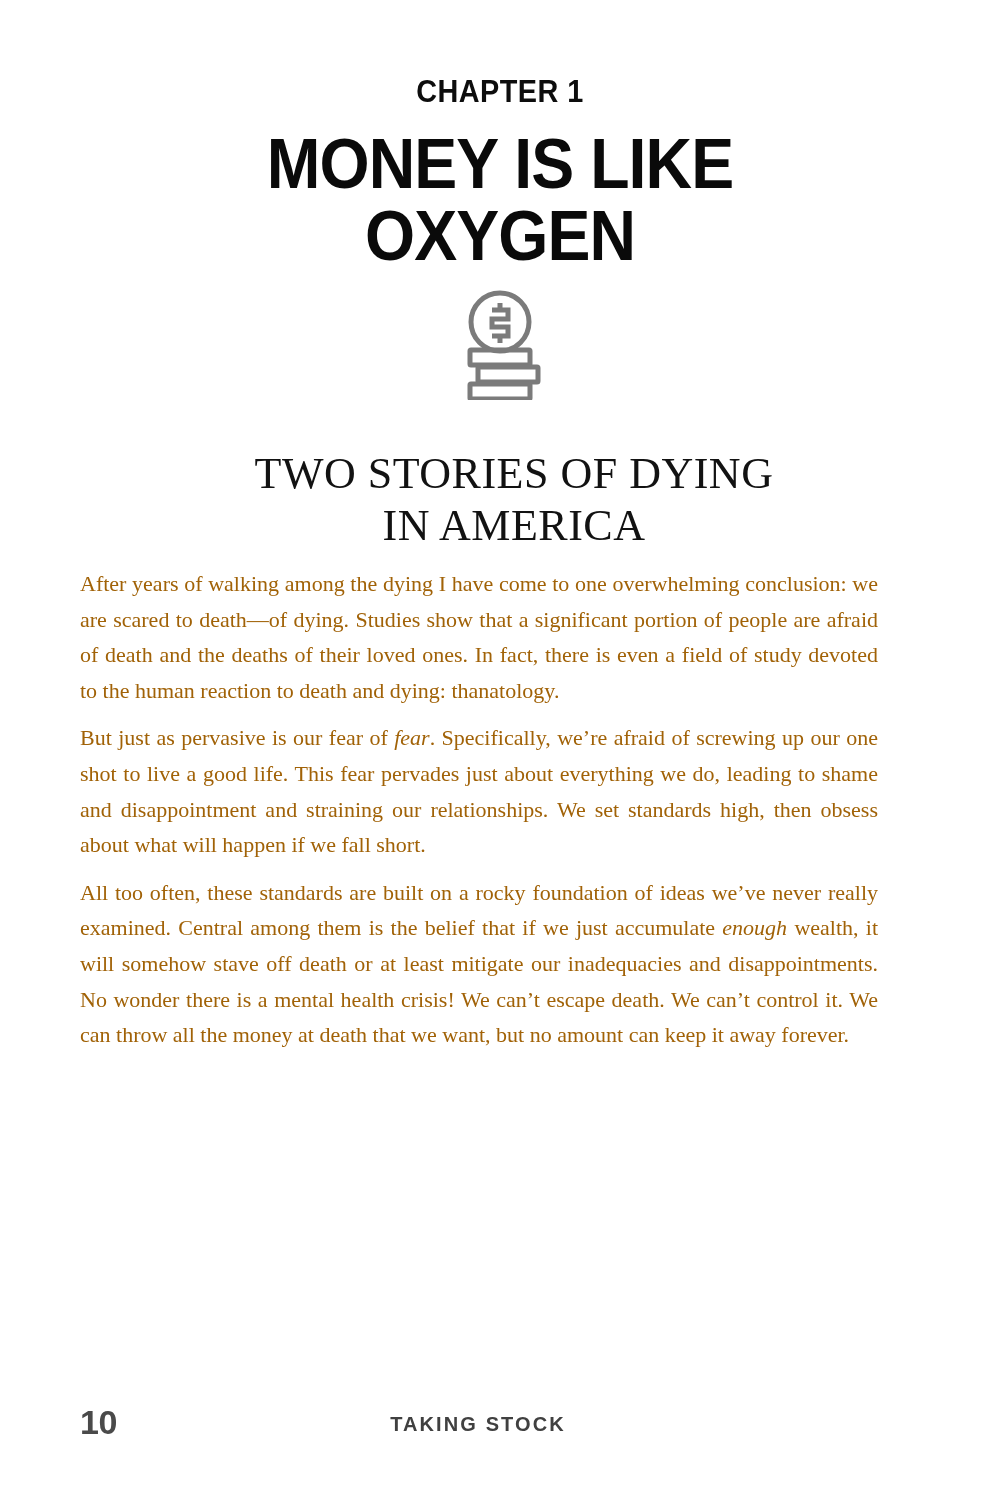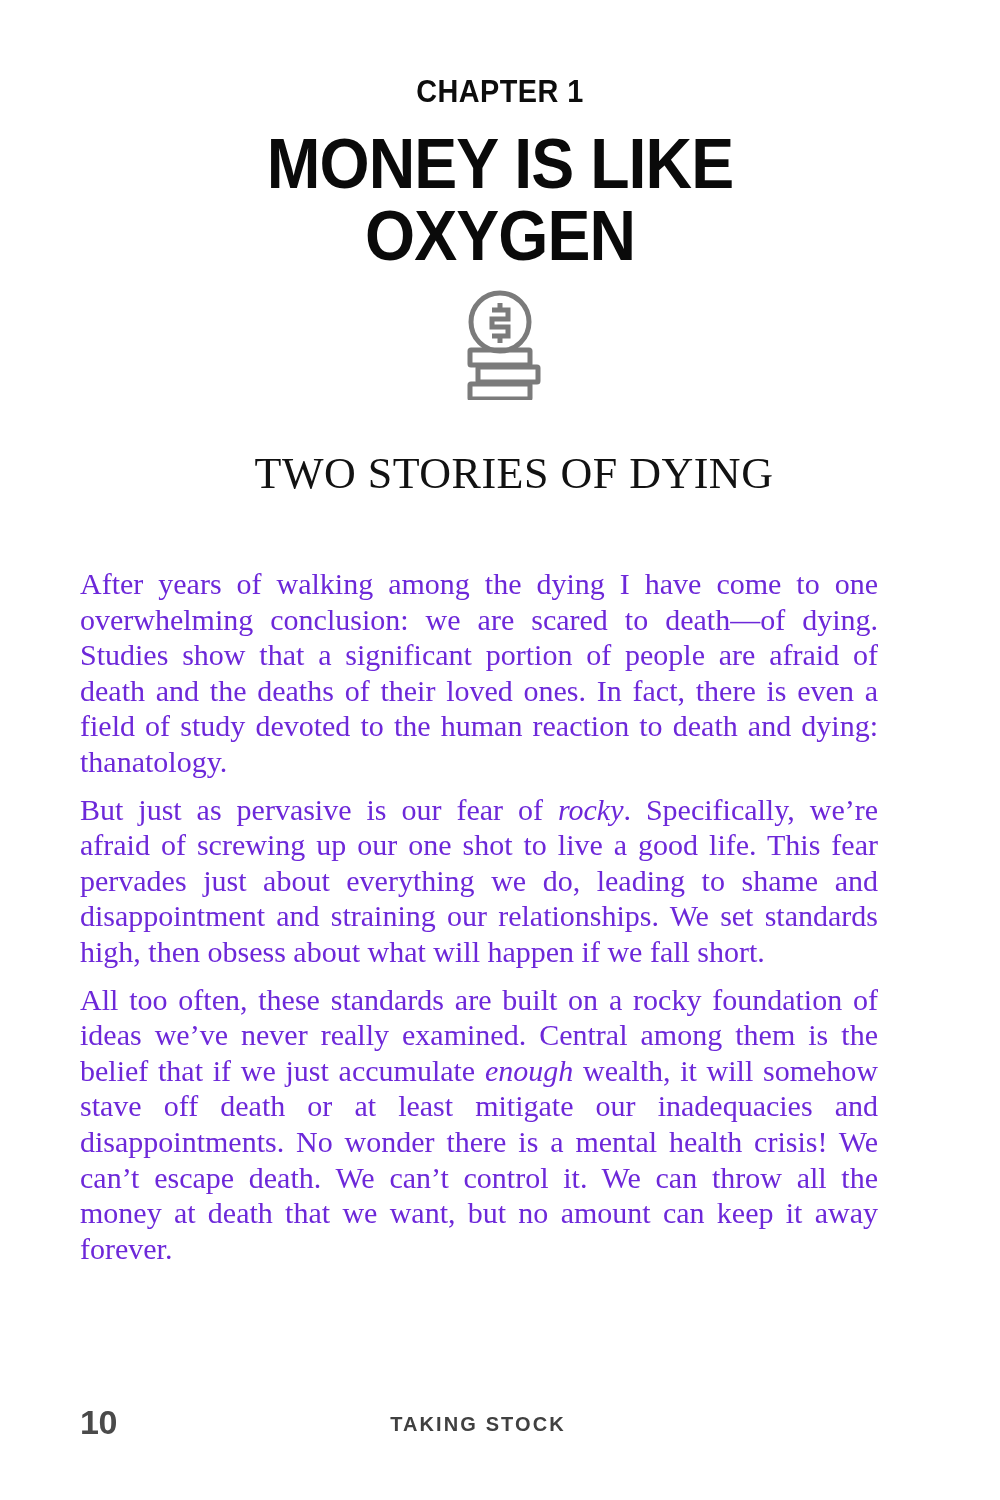--- a/index.html
+++ b/index.html
@@ -94,23 +94,23 @@
   
   .body-copy {
     position: absolute;
     top: 566px;
     left: 80px;
     width: 798px;
   }
   .body-copy p {
     margin: 0 0 12px 0;
     font-family: "Liberation Serif", "DejaVu Serif", serif;
-    font-size: 30px;
+    font-size: 22px;
     line-height: 35.6px;
-    color: #6d28d9;
+    color: #a16207;
     text-align: justify;
     text-justify: inter-word;
     hyphens: manual;
   }
   .body-copy p:last-child { margin-bottom: 0; }
   .body-copy em {
     font-style: italic;
   }
 
   
@@ -168,27 +168,28 @@
       <line x1="48" y1="48" x2="48" y2="55"></line>
 
       <rect x="18" y="62" width="60" height="15" rx="1"></rect>
       <rect x="26" y="79" width="60" height="15" rx="1"></rect>
       <rect x="18" y="96" width="60" height="15" rx="1"></rect>
     </svg>
   </div>
 
   <div class="section-heading">
     <span class="hline">TWO STORIES OF DYING</span>
+    <span class="hline">IN AMERICA</span>
   </div>
 
   <div class="body-copy">
 
     <p>After years of walking among the dying I have come to one overwhelming conclusion: we are scared to death—of dying. Studies show that a significant portion of people are afraid of death and the deaths of their loved ones. In fact, there is even a field of study devoted to the human reaction to death and dying: thanatology.</p>
 
-    <p><span>But just as pervasive is our fear of </span><em>rocky</em><span>. Specifically, we’re afraid of screwing up our one shot to live a good life. This fear pervades just about everything we do, leading to shame and disappointment and straining our relationships. We set standards high, then obsess about what will happen if we fall short.</span></p>
+    <p><span>But just as pervasive is our fear of </span><em>fear</em><span>. Specifically, we’re afraid of screwing up our one shot to live a good life. This fear pervades just about everything we do, leading to shame and disappointment and straining our relationships. We set standards high, then obsess about what will happen if we fall short.</span></p>
 
     <p><span>All too often, these standards are built on a rocky foundation of ideas we’ve never really examined. Central among them is the belief that if we just accumulate </span><em>enough</em><span> wealth, it will somehow stave off death or at least mitigate our inadequacies and disappointments. No wonder there is a mental health crisis! We can’t escape death. We can’t control it. We can throw all the money at death that we want, but no amount can keep it away forever.</span></p>
 
 
   </div>
 
   <div class="page-footer">
     <div class="folio">10</div>
     <div class="running-head">TAKING STOCK</div>
   </div>

